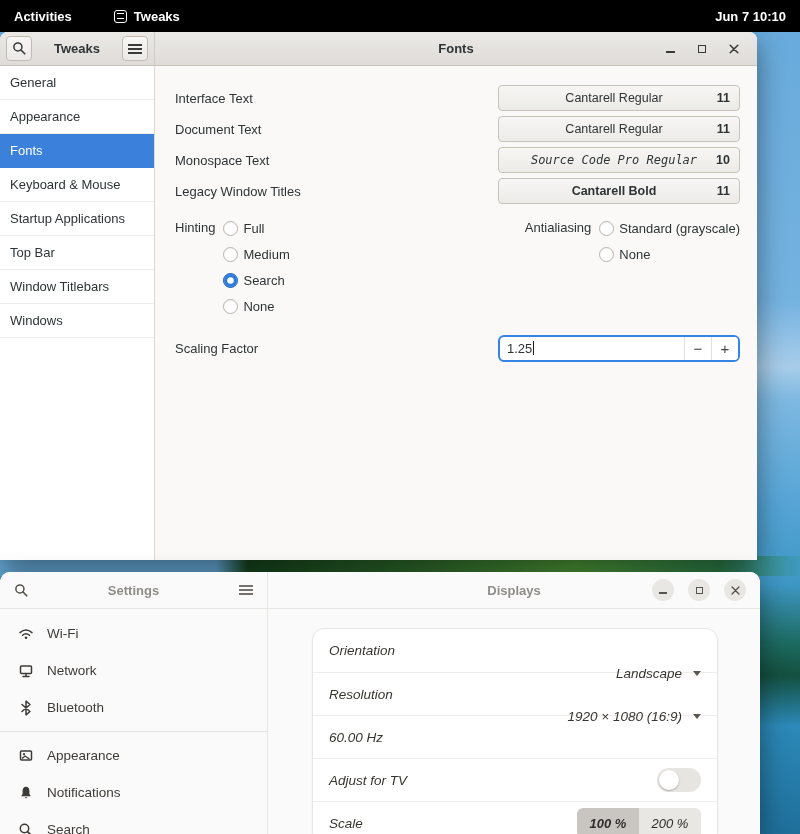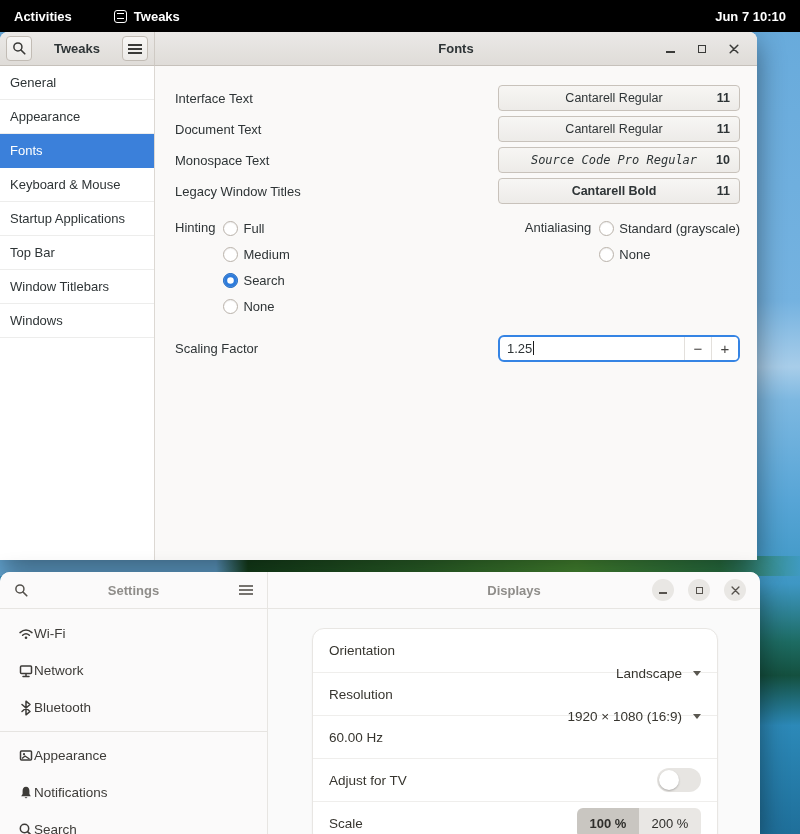--- a/index.html
+++ b/index.html
@@ -69,24 +69,24 @@
   .s-header{height:37px;display:flex;}
   .s-header .hl{width:268px;background:#fbfafa;border-right:1px solid #e7e5e2;border-bottom:1px solid #e7e5e2;display:flex;align-items:center;padding:0 14px;position:relative;}
   .s-header .hr{flex:1;background:#fbfafa;border-bottom:1px solid #e7e5e2;display:flex;align-items:center;position:relative;}
   .s-title{position:absolute;left:0;right:0;text-align:center;font-size:13px;font-weight:700;color:#8f8d8a;}
   .s-burger{width:14px;height:1.6px;background:#76736f;box-shadow:0 -4px 0 #76736f,0 4px 0 #76736f;margin-left:auto;}
   .s-ctl{width:22px;height:22px;border-radius:50%;background:#e9e7e4;display:flex;align-items:center;justify-content:center;}
   .s-glyph-min{width:8px;height:1.4px;background:#57534e;margin-top:6px;}
   .s-glyph-max{width:7px;height:7px;border:1.4px solid #57534e;}
   .s-body{display:flex;height:225px;}
   .s-side{width:268px;background:#fbfafa;border-right:1px solid #e7e5e2;padding-top:6px;}
-  .s-item{height:37px;display:flex;align-items:center;padding-left:18px;font-size:13.5px;color:#3d3b38;cursor:pointer;}
+  .s-item{height:37px;display:flex;align-items:center;padding-left:18px;gap:13px;font-size:13.5px;color:#3d3b38;cursor:pointer;}
   .s-item svg{flex:none;}
   .s-sep{height:1px;background:#e6e4e1;margin:5px 0;}
-  .s-main{flex:1;background:#fafafa;}
+  .s-main{flex:1;background:#fafafa;font-style:italic;}
   .card{margin:19px 42px 0 44px;background:#fff;border:1px solid #e8e6e3;border-radius:12px;box-shadow:0 1px 2px rgba(0,0,0,.05);overflow:hidden;}
   .c-row{height:43px;display:flex;align-items:center;padding:0 16px;border-top:1px solid #efeeec;}
   .c-row:first-child{border-top:none;}
   .c-row .lab{flex:1;font-size:13.5px;color:#37352f;}
   .c-val{font-size:13.5px;color:#37352f;}
   .drop{display:flex;align-items:center;gap:11px;cursor:pointer;margin-top:45px;}
   .tri{width:0;height:0;border-left:4.5px solid transparent;border-right:4.5px solid transparent;border-top:5.5px solid #5a5750;}
   .toggle{width:44px;height:24px;border-radius:12px;background:#e7e5e2;position:relative;cursor:pointer;}
   .knob{position:absolute;left:2px;top:2px;width:20px;height:20px;border-radius:50%;background:#fff;box-shadow:0 1px 2px rgba(0,0,0,.25);}
   .seg{display:flex;border-radius:6px;overflow:hidden;}

